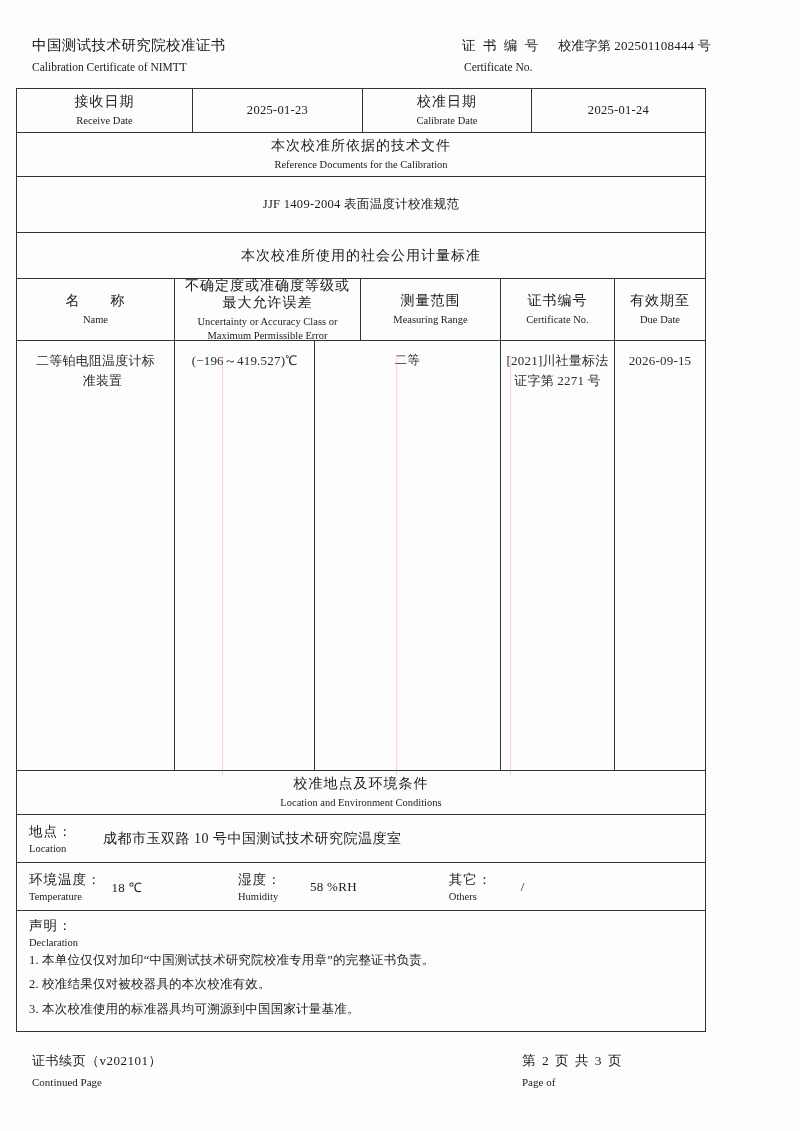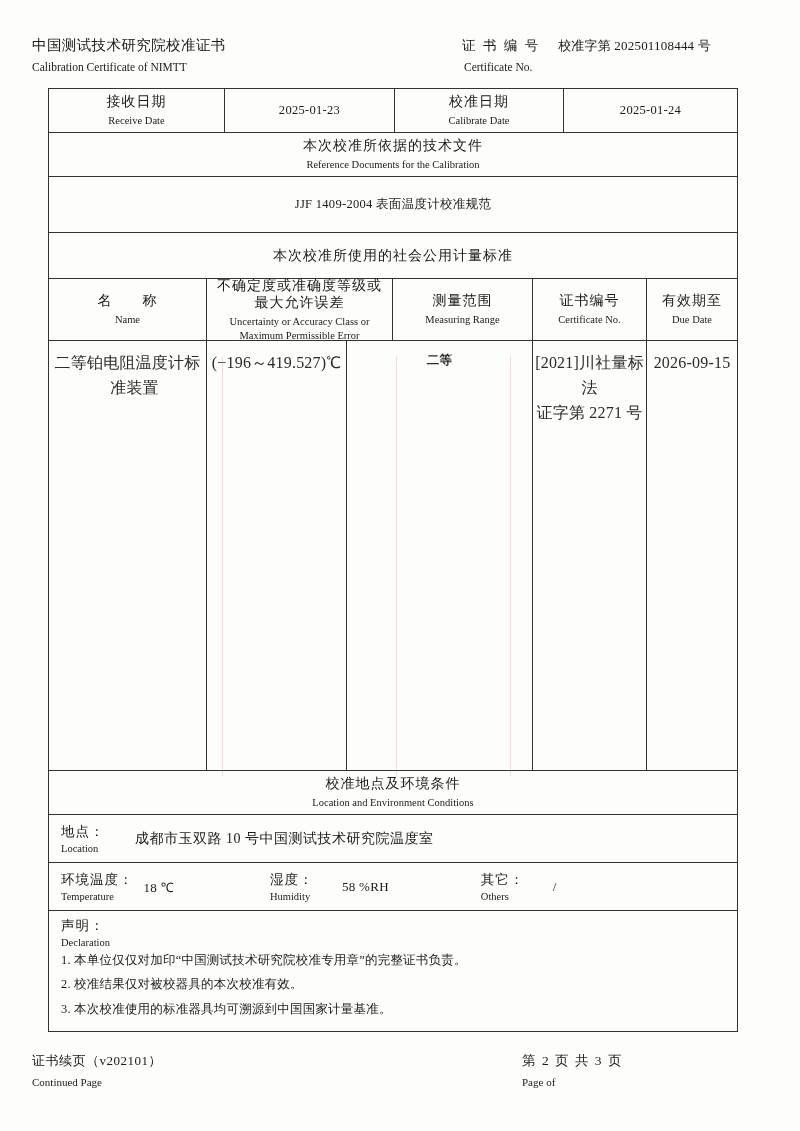--- a/index.html
+++ b/index.html
@@ -57,21 +57,21 @@
     letter-spacing: .2px;
   }
   .hdr-no-en {
     font-size: 11.5px;
     margin-top: 6px;
     margin-left: 2px;
   }
   
   .tbl {
     position: absolute;
-    left: 48px;
+    left: 16px;
     top: 88px;
     width: 690px;
     border: 1px solid #333;
     box-sizing: border-box;
   }
   .row {
     display: flex;
     border-bottom: 1px solid #333;
     box-sizing: border-box;
   }
@@ -114,29 +114,29 @@
   .r5 .h1 { width: 158px; }
   .r5 .h2 { width: 140px; }
   .r5 .h3 { width: 186px; }
   .r5 .h4 { width: 114px; }
   .r5 .h5 { width: 90px; border-right: none; }
 
   
   .r6 { height: 430px; align-items: stretch; }
   .r6 .d1 { width: 158px; }
   .r6 .d2 { width: 140px; }
-  .r6 .d3 { width: 186px; font-weight: bold; }
+  .r6 .d3 { width: 186px; }
   .r6 .d4 { width: 114px; }
   .r6 .d5 { width: 90px; border-right: none; }
   .r6 .cell {
     justify-content: flex-start;
     padding-top: 10px;
   }
   .dval {
-    font-size: 16px;
+    font-size: 13px;
     line-height: 1.55;
     text-align: center;
     letter-spacing: .2px;
     color: #2b2b2b;
   }
   .dval.two { font-size: 12.5px; }
 
   
   .r7 { height: 44px; }
   .r7 .cfull { width: 100%; border-right: none; }

